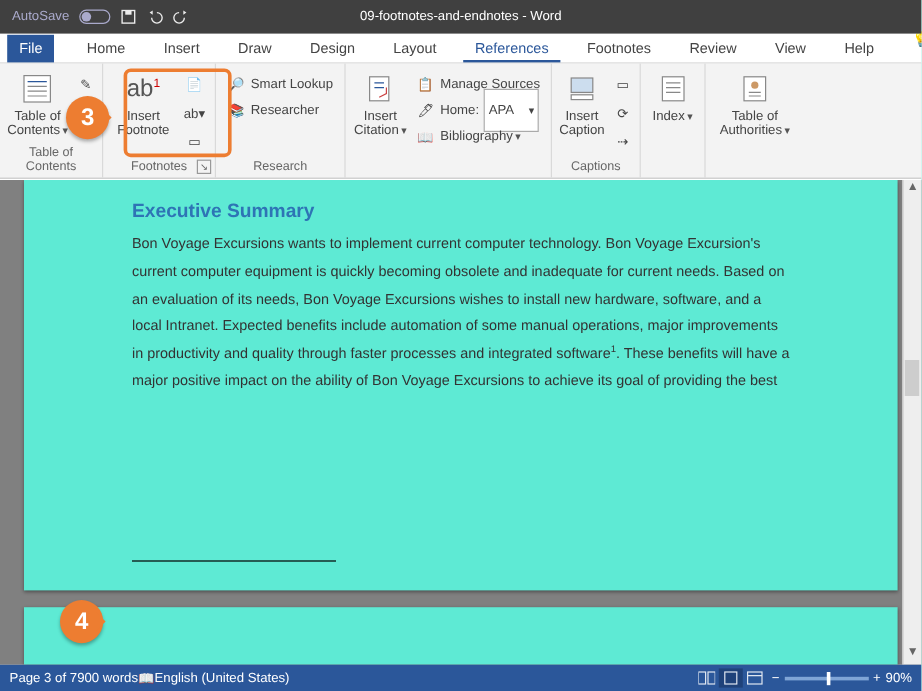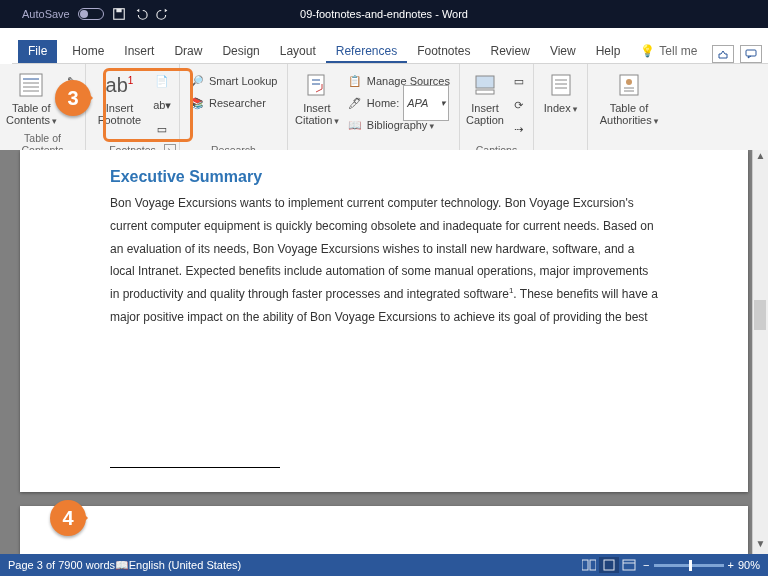--- a/index.html
+++ b/index.html
@@ -1,61 +1,61 @@
 <!DOCTYPE html>
 <html><head>
 <meta charset="utf-8">
 <style>
   * { box-sizing: border-box; margin: 0; padding: 0; font-family: "Segoe UI", Arial, sans-serif; }
   body { width: 768px; height: 576px; background: #fff; overflow: hidden; position: relative; }
 
   
-  .titlebar { height: 28px; background: #0f172a; color: #fff; display: flex; align-items: center; font-size: 11px; position: relative; padding-left: 12px; }
+  .titlebar { height: 28px; background: #404040; color: #fff; display: flex; align-items: center; font-size: 11px; position: relative; }
   .titlebar .left { display: flex; align-items: center; gap: 8px; padding-left: 10px; color: #aac; }
   .autosave-toggle { border: 1px solid #aac; border-radius: 8px; width: 26px; height: 12px; position: relative; }
   .autosave-toggle::before { content:""; position:absolute; left:1px; top:1px; width:8px; height:8px; border-radius:50%; background:#aac; }
   .tb-icon { width: 14px; height: 14px; opacity: .9; }
   .titlebar .center { position: absolute; left: 50%; transform: translateX(-50%); color: #fff; }
   .titlebar .right { margin-left: auto; display: flex; align-items: center; gap: 14px; padding-right: 6px; }
   .winbtn { width: 40px; height: 28px; display:flex; align-items:center; justify-content:center; color:#fff; }
   .winbtn svg { width: 12px; height: 12px; }
 
   
-  .tabbar { height: 36px; background: #fff; border-bottom: 1px solid #d4d4d4; display:flex; align-items:flex-end; font-size:12px; padding-left:6px; gap:0;margin-left:12px; }
+  .tabbar { height: 25px; background: #fff; border-bottom: 1px solid #d4d4d4; display:flex; align-items:flex-end; font-size:12px; padding-left:6px; gap:12px; }
   .tab { padding: 4px 10px 5px; color:#444; cursor:default; }
   .tab.file { background:#2b579a; color:#fff; margin-right:5px;}
   .tab.active { color:#2b579a; border-bottom: 2px solid #2b579a; padding-bottom:3px; }
   .tab.tellme { color:#666; display:flex; align-items:center; gap:4px;}
   .tabright { margin-left:auto; display:flex; align-items:center; gap:6px; padding-right:6px;}
   .tabright .sq { width:22px; height:18px; border:1px solid #aaa; display:flex; align-items:center; justify-content:center;}
 
   
   .ribbon { height: 96px; background:#f3f3f3; border-bottom:1px solid #c9c9c9; display:flex; font-size:11px; color:#444; position:relative;}
   .group { border-right:1px solid #d9d9d9; padding:4px 6px 0 6px; display:flex; flex-direction:column; position:relative;}
   .group-label { text-align:center; font-size:10.5px; color:#666; padding:2px 0 3px; margin-top:auto;}
   .grp-body { display:flex; gap:4px; flex:1;}
   .bigbtn { width:60px; display:flex; flex-direction:column; align-items:center; justify-content:flex-start; gap:2px; padding-top:2px; text-align:center; line-height:1.1;}
   .bigbtn .ic { width:30px; height:30px; display:flex; align-items:center; justify-content:center;}
   .dd::after{ content:"▾"; font-size:9px; margin-left:2px; color:#555;}
   .smrow { display:flex; align-items:center; gap:4px; height:22px; padding:0 3px; white-space:nowrap;}
   .smrow .sic{ width:16px; height:16px; display:inline-flex; align-items:center; justify-content:center;}
-  .stylebox { border:1px solid #aaa; background:#fff; height:36px; width:46px; padding:12px 3px; font-size:11px; display:flex; align-items:center; justify-content:space-between;font-style:italic;}
+  .stylebox { border:1px solid #aaa; background:#fff; height:36px; width:46px; padding:12px 3px; font-size:11px; display:flex; align-items:center; justify-content:space-between;}
   .dlaunch { position:absolute; right:3px; bottom:3px; width:12px; height:12px; border:1px solid #999; font-size:8px; display:flex; align-items:center; justify-content:center; color:#666;}
 
   .highlight-box { position:absolute; border:3px solid #ed7d31; border-radius:6px; pointer-events:none;}
 
   .callout { position:absolute; width:36px; height:36px; background:#ed7d31; border-radius:50%; color:#fff; font-weight:bold; font-size:20px; display:flex; align-items:center; justify-content:center; box-shadow:0 2px 3px rgba(0,0,0,.3);}
   .callout::after { content:""; position:absolute; right:-10px; top:10px; border:8px solid transparent; border-left-color:#ed7d31;}
   .callout.n4::after { right:-10px; }
 
   
   .docarea { position:absolute; top:150px; bottom:22px; left:0; right:0; background:#808080; overflow:hidden;}
   .scrolltrack { position:absolute; right:0; top:0; bottom:0; width:16px; background:#eee; border-left:1px solid #ccc;}
   .scrollthumb { position:absolute; right:2px; width:12px; background:#cdcdcd; }
-  .page { position:absolute; left:20px; right:20px; background:#ffffff; box-shadow: 0 1px 3px rgba(0,0,0,.4);}
+  .page { position:absolute; left:20px; right:20px; background:#5eead4; box-shadow: 0 1px 3px rgba(0,0,0,.4);}
   .page1 { top:0; height:342px; padding: 18px 90px 10px 90px;}
   .page2 { top:356px; height:48px;}
   .h1 { color:#2e74b5; font-size:16px; font-weight:600; margin-bottom:6px;}
   .body { font-size:12px; color:#333; line-height:1.9;}
   .footarea { position:absolute; bottom:18px; left:90px; right:90px;}
   .footrule { border-top:1px solid #000; width:170px; margin-bottom:6px;}
   .foot { font-size:11px; color:#333;}
   .sup { font-size:8px; vertical-align:super;}
   .cursor { display:inline-block; width:1px; height:12px; background:#000; vertical-align:middle;}
 

